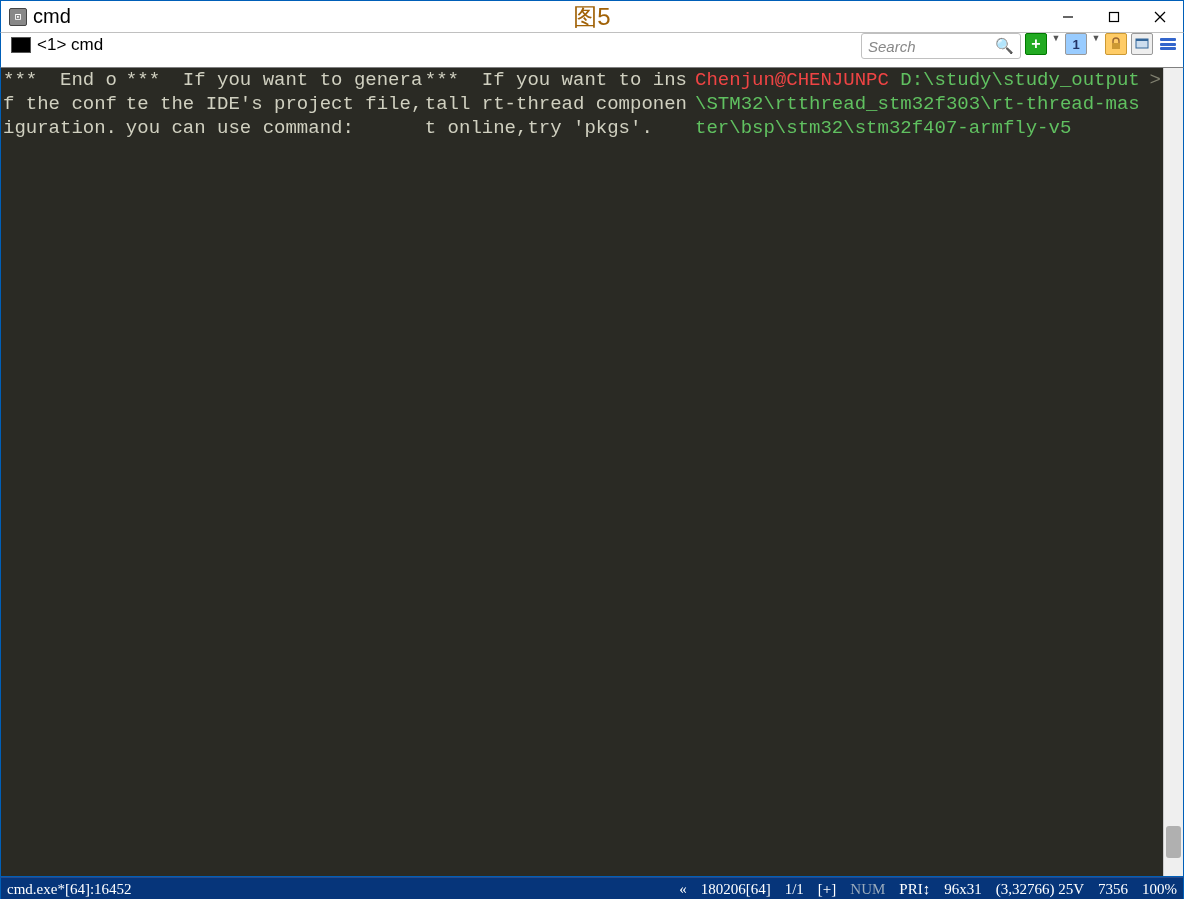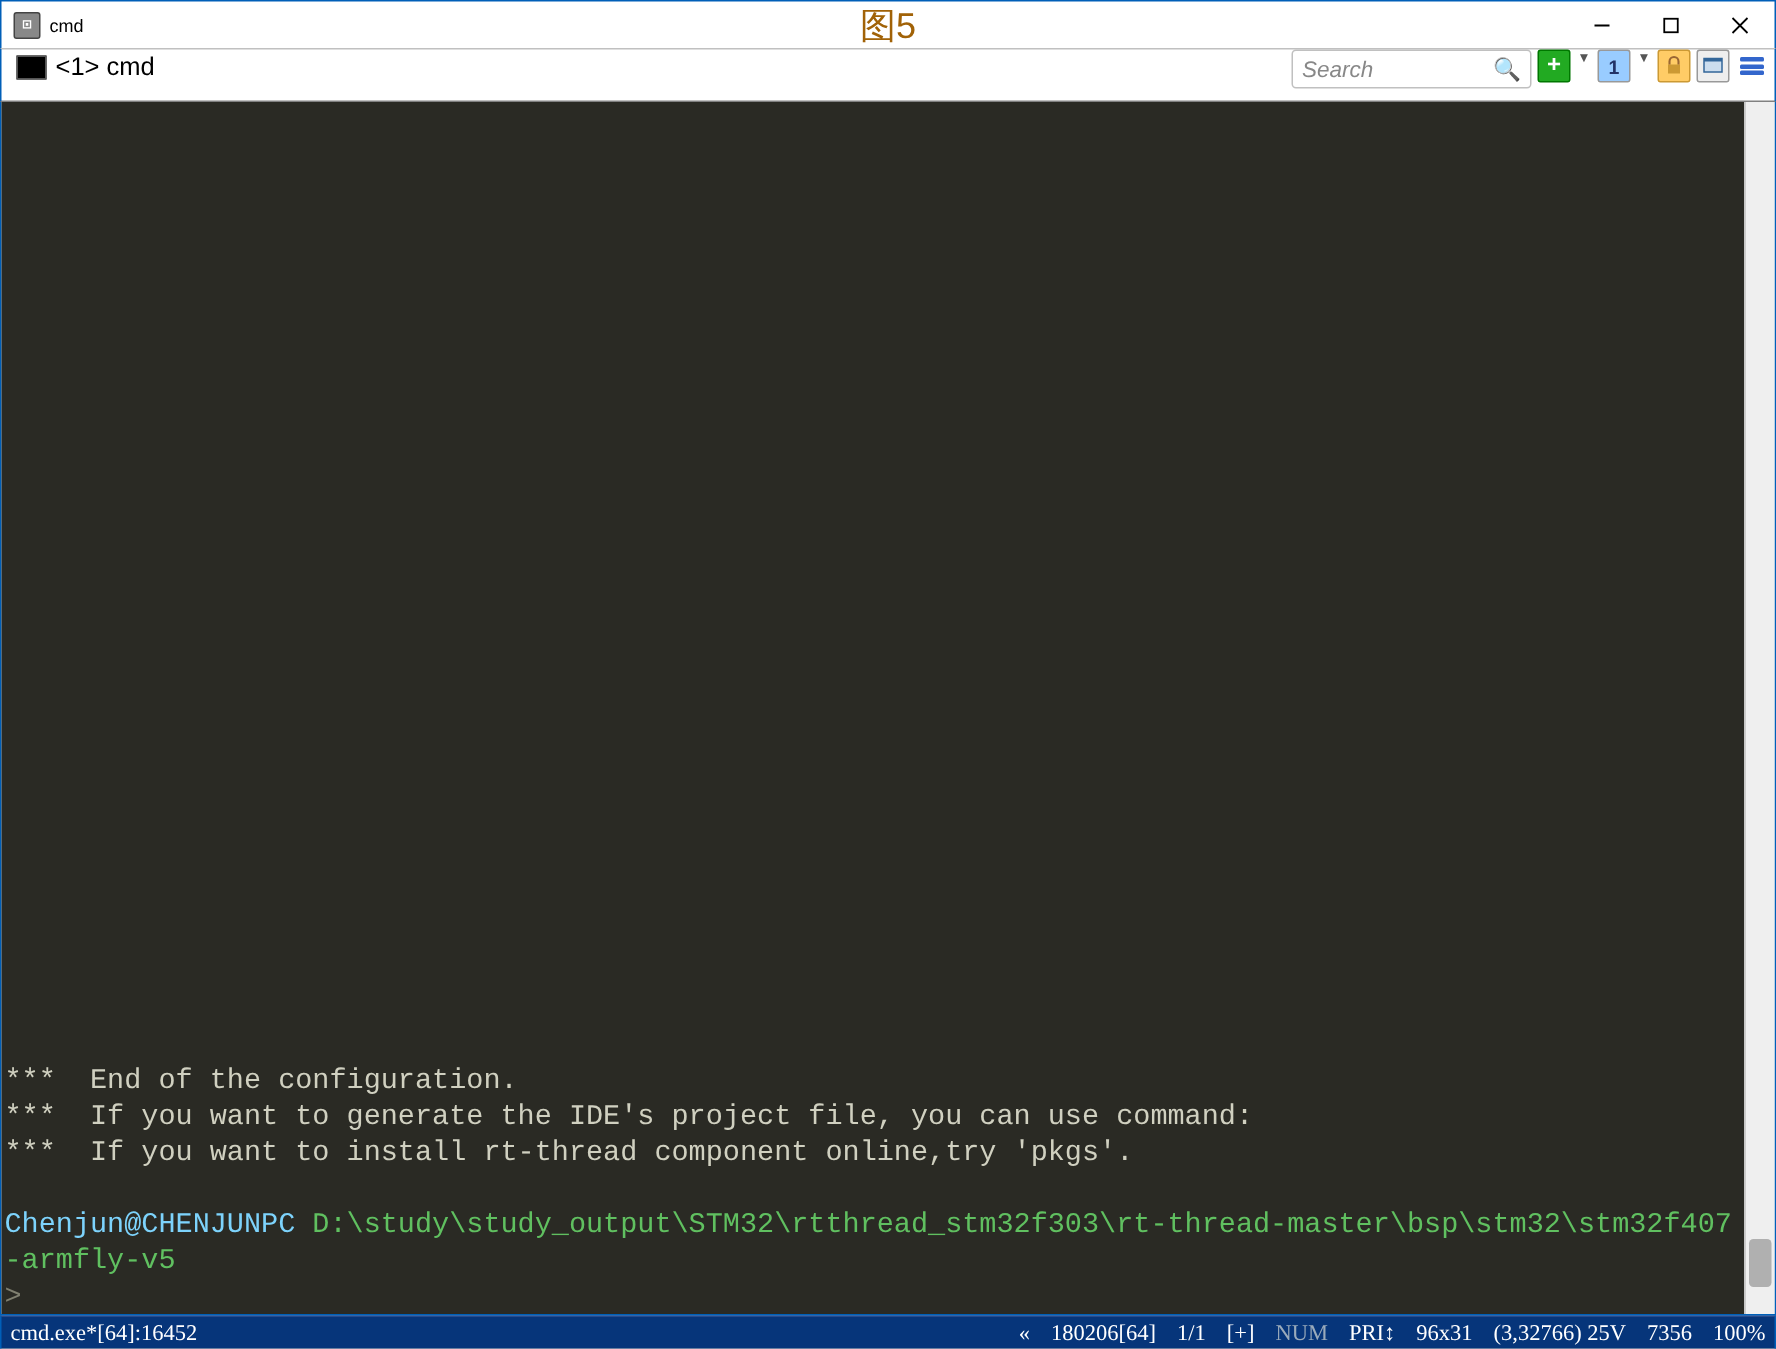--- a/index.html
+++ b/index.html
@@ -2,21 +2,21 @@
 <html><head>
 <meta charset="utf-8">
 <style>
 * { margin: 0; padding: 0; box-sizing: border-box; }
 html, body { width: 1184px; height: 899px; font-family: "Segoe UI", Tahoma, sans-serif; font-size: 13px; background: #fff; overflow: hidden; }
 
 
 .titlebar { height: 32px; background: #fff; border: 1px solid #005fb8; border-bottom: none; display: flex; align-items: center; }
 .titlebar .app-icon { width: 18px; height: 18px; margin: 0 6px 0 8px; background: #888; border: 1px solid #444; display: flex; align-items: center; justify-content: center; border-radius: 2px; }
 .titlebar .app-icon span { color: #fff; font-size: 10px; font-weight: bold; font-family: monospace; }
-.titlebar .title { font-size: 12px; }
+.titlebar .title { font-size: 20px; }
 .titlebar .center-label { position: absolute; left: 50%; transform: translateX(-50%); font-size: 24px; color: #a16207; font-weight: 500; }
 .titlebar .win-controls { margin-left: auto; display: flex; }
 .titlebar .win-controls div { width: 46px; height: 30px; display: flex; align-items: center; justify-content: center; }
 .titlebar .win-controls svg { width: 12px; height: 12px; }
 
 
 .tabrow { height: 36px; border: 1px solid #005fb8; border-top: 1px solid #c0c0c0; border-bottom: 1px solid #808080; display: flex; align-items: flex-start; background: #fff; gap: 4px; padding: 0 4px; }
 .tabrow .tab { display: flex; align-items: center; gap: 6px; padding: 2px 6px; }
 .tabrow .tab-icon { width: 20px; height: 16px; background: #000; border: 1px solid #555; }
 .tabrow .tab-label { font-size: 17px; }
@@ -27,24 +27,24 @@
 .tabrow .tool.plus { background: #2a2; color: #fff; font-weight: bold; font-size: 16px; border-color: #070; }
 .tabrow .tool.num { background: #9cf; color: #236; font-weight: bold; }
 .tabrow .tool.lock { background: #fc6; border-color: #c93; }
 .tabrow .tool.screen { background: #eee; }
 .tabrow .dd { width: 10px; font-size: 9px; color: #555; text-align: center; }
 .tabrow .menu-icon { width: 22px; height: 22px; display: flex; flex-direction: column; justify-content: space-evenly; align-items: center; padding: 3px 2px; }
 .tabrow .menu-icon span { height: 3px; width: 16px; background: #36c; border-radius: 1px; }
 
 
 .terminal-wrap { position: relative; border: 1px solid #005fb8; border-top: none; height: calc(899px - 32px - 34px - 24px); }
-.terminal { background: #2a2a24; color: #d0d0c0; font-family: Consolas, "Courier New", monospace; font-size: 19px; line-height: 24px; width: calc(100% - 20px); height: 100%; padding: 0 2px; white-space: pre-wrap; word-break: break-all; display: flex; flex-direction: column; }
+.terminal { background: #2a2a24; color: #d0d0c0; font-family: Consolas, "Courier New", monospace; font-size: 19px; line-height: 24px; width: calc(100% - 20px); height: 100%; padding: 0 2px; white-space: pre-wrap; word-break: break-all; display: flex; flex-direction: row; }
 .terminal .fill { flex: 1; }
 .terminal .ln { min-height: 24px; }
-.terminal .prompt-user { color: #7dd3fc; }
+.terminal .prompt-user { color: #ef4444; }
 .terminal .prompt-path { color: #60c060; }
 .terminal .prompt-caret { color: #808070; }
 .scrollbar { position: absolute; top: 0; right: 0; width: 20px; height: 100%; background: #efefef; border-left: 1px solid #ccc; }
 .scrollbar .thumb { position: absolute; left: 2px; right: 2px; bottom: 18px; height: 32px; background: #b0b0b0; border-radius: 3px; }
 
 
 .statusbar { height: 24px; background: #06357a; color: #fff; font-size: 15px; display: flex; align-items: center; padding: 0 6px; gap: 14px; font-family: Liberation Serif, serif; border: 1px solid #005fb8; border-top: 1px solid #2a4a8a; }
 .statusbar .proc { color: #fff; }
 .statusbar .spacer { flex: 1; }
 .statusbar .dim { color: #9ab; }

